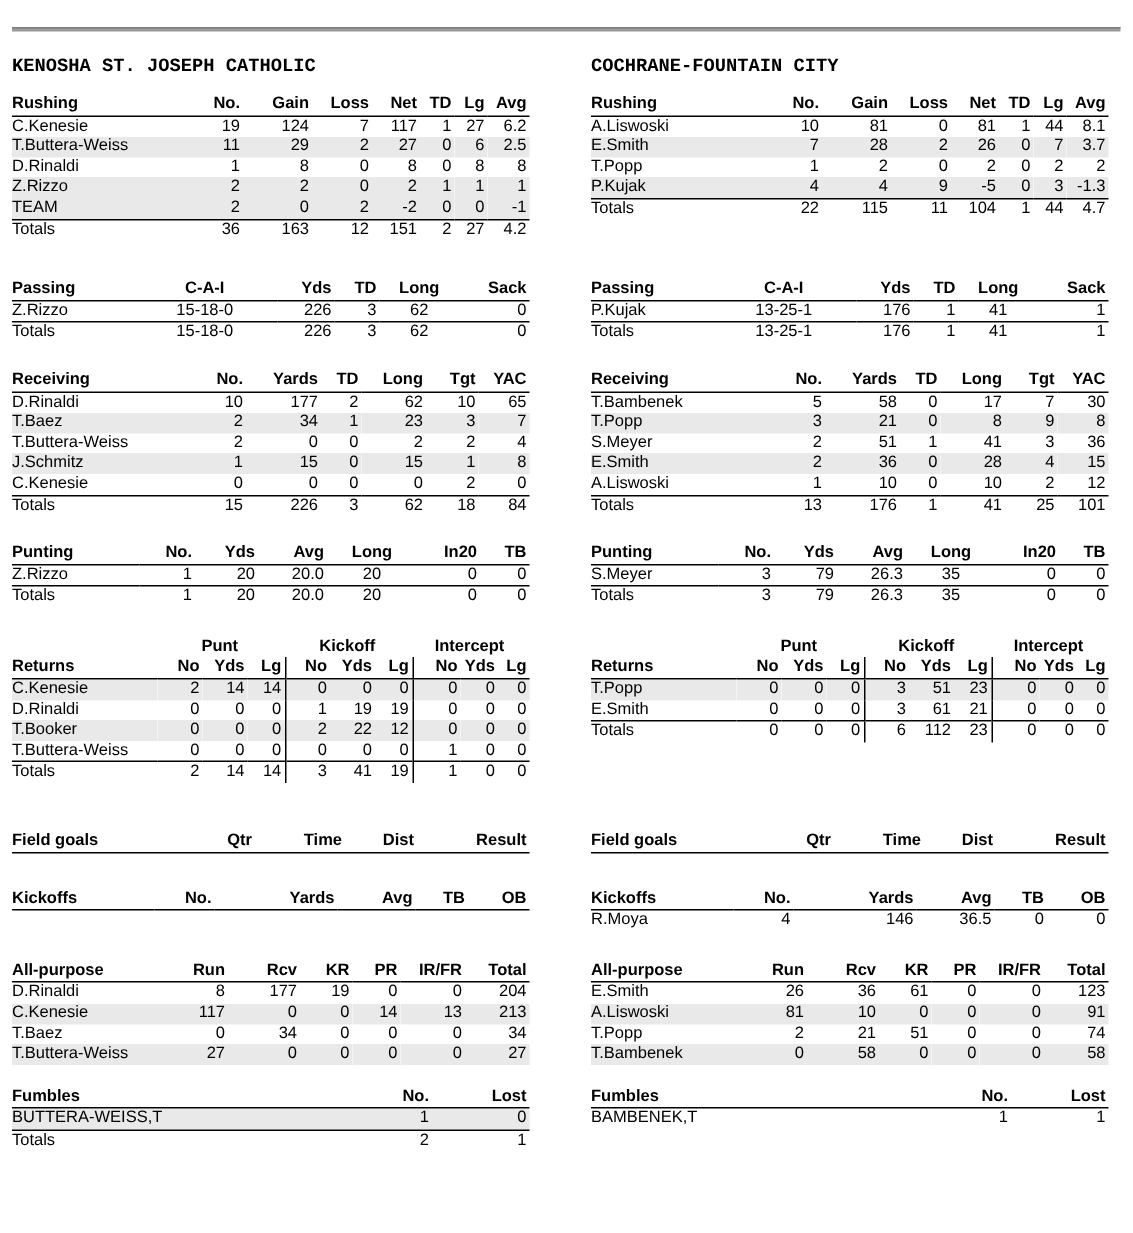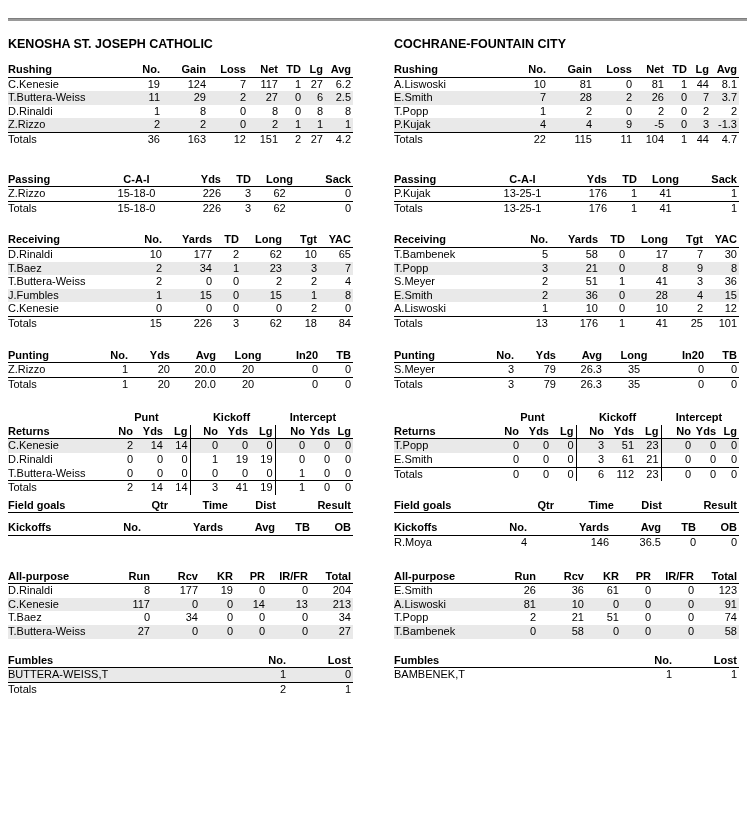--- a/index.html
+++ b/index.html
@@ -28,21 +28,21 @@
     margin-top:4px;margin-bottom:16px;
   }
   .grid{
     display:grid;
     grid-template-columns:345px 345px;
     column-gap:41px;
     align-items:start;
   }
   .team-name{
     font-size:12.5px;font-weight:bold;
-    margin-bottom:12px;white-space:nowrap;
+    margin-bottom:12px;white-space:nowrap;font-family:Liberation Mono, monospace;
   }
   table.stat{
     border-collapse:collapse;
     table-layout:fixed;
     width:345px;
     font-size:11px;
   }
   table.stat td{
     padding:1px 2px 1px 0;
     line-height:11.6px;
@@ -56,22 +56,22 @@
   .bold{font-weight:bold;}
   td.hline{border-bottom:1px solid var(--line);}
   tr.totals td{border-top:1px solid var(--line);}
   tr.stripe td{background:var(--stripe);}
   td.gl{border-left:1px solid var(--line);}
   
   .s-rushing{margin-bottom:26px;}
   .s-passing{margin-bottom:18px;}
   .s-receiving{margin-bottom:18px;}
   .s-punting{margin-bottom:20px;}
-  .s-returns{margin-bottom:4px;}
-  .s-fg{margin-bottom:8px;}
+  .s-returns{margin-bottom:32px;}
+  .s-fg{margin-bottom:24px;}
   .s-kickoffs{margin-bottom:20px;}
   .s-ap{margin-bottom:15px;}
   .s-fumbles{margin-bottom:0;}
 </style>
 </head>
 <body>
 
 <div class="page">
 
   <div class="rule"></div>
@@ -136,20 +136,30 @@
           <tr class="stripe">
             <td class="lft">Z.Rizzo</td>
             <td class="rgt">2</td>
             <td class="rgt">2</td>
             <td class="rgt">0</td>
             <td class="rgt">2</td>
             <td class="rgt">1</td>
             <td class="rgt">1</td>
             <td class="rgt">1</td>
           </tr>
+          <tr class="stripe">
+            <td class="lft">TEAM</td>
+            <td class="rgt">2</td>
+            <td class="rgt">0</td>
+            <td class="rgt">2</td>
+            <td class="rgt">-2</td>
+            <td class="rgt">0</td>
+            <td class="rgt">0</td>
+            <td class="rgt">-1</td>
+          </tr>
           <tr class="totals">
             <td class="lft">Totals</td>
             <td class="rgt">36</td>
             <td class="rgt">163</td>
             <td class="rgt">12</td>
             <td class="rgt">151</td>
             <td class="rgt">2</td>
             <td class="rgt">27</td>
             <td class="rgt">4.2</td>
           </tr>
@@ -344,21 +354,21 @@
           <tr>
             <td class="lft">T.Buttera-Weiss</td>
             <td class="rgt">2</td>
             <td class="rgt">0</td>
             <td class="rgt">0</td>
             <td class="rgt">2</td>
             <td class="rgt">2</td>
             <td class="rgt">4</td>
           </tr>
           <tr class="stripe">
-            <td class="lft">J.Fumbles</td>
+            <td class="lft">J.Schmitz</td>
             <td class="rgt">1</td>
             <td class="rgt">15</td>
             <td class="rgt">0</td>
             <td class="rgt">15</td>
             <td class="rgt">1</td>
             <td class="rgt">8</td>
           </tr>
           <tr>
             <td class="lft">C.Kenesie</td>
             <td class="rgt">0</td>
@@ -586,20 +596,32 @@
             <td class="rgt">0</td>
             <td class="rgt">0</td>
             <td class="rgt">0</td>
             <td class="rgt gl">1</td>
             <td class="rgt">19</td>
             <td class="rgt">19</td>
             <td class="rgt gl">0</td>
             <td class="rgt">0</td>
             <td class="rgt">0</td>
           </tr>
+          <tr class="stripe">
+            <td class="lft">T.Booker</td>
+            <td class="rgt">0</td>
+            <td class="rgt">0</td>
+            <td class="rgt">0</td>
+            <td class="rgt gl">2</td>
+            <td class="rgt">22</td>
+            <td class="rgt">12</td>
+            <td class="rgt gl">0</td>
+            <td class="rgt">0</td>
+            <td class="rgt">0</td>
+          </tr>
           <tr>
             <td class="lft">T.Buttera-Weiss</td>
             <td class="rgt">0</td>
             <td class="rgt">0</td>
             <td class="rgt">0</td>
             <td class="rgt gl">0</td>
             <td class="rgt">0</td>
             <td class="rgt">0</td>
             <td class="rgt gl">1</td>
             <td class="rgt">0</td>

